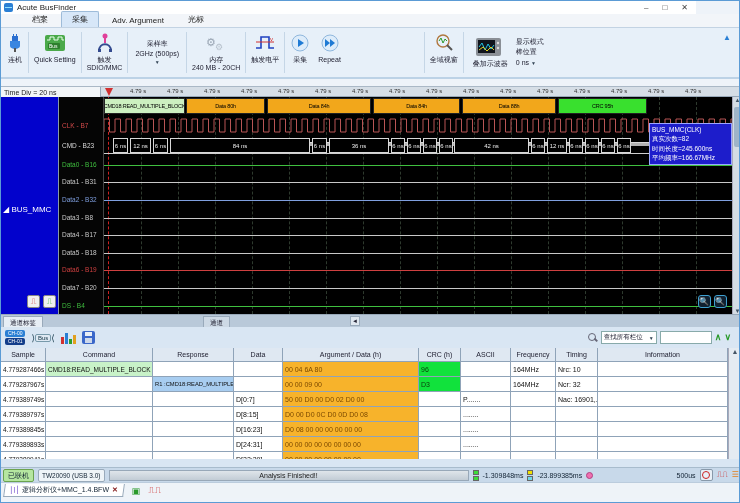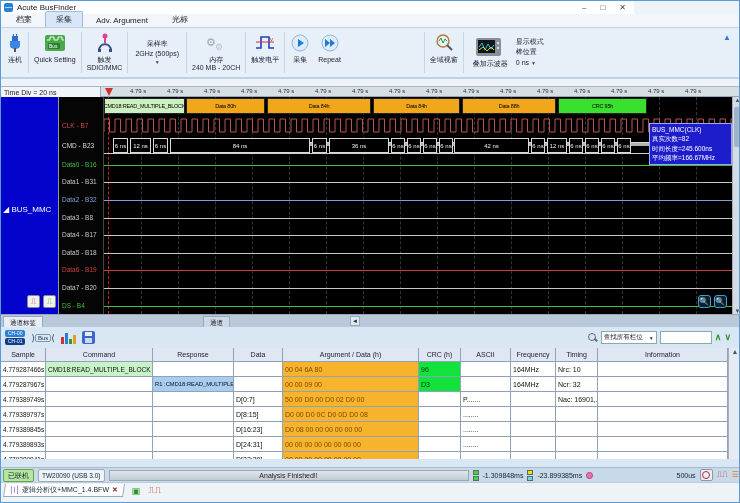--- a/index.html
+++ b/index.html
@@ -1,24 +1,24 @@
 <!DOCTYPE html>
 <html><head>
 <meta charset="utf-8">
 <style>
   html,body{margin:0;padding:0;background:#9aa7b4;}
   *{box-sizing:border-box;font-family:"Liberation Sans",sans-serif;}
   #app{position:relative;width:740px;height:503px;background:#eef3f9;border:1px solid #5b9bd5;overflow:hidden;}
   
-  #titlebar{position:absolute;left:0;top:0;width:633px;height:13px;background:#ffffff;display:flex;align-items:center;font-size:8px;color:#222;}
+  #titlebar{position:absolute;left:0;top:0;width:695px;height:13px;background:#ffffff;display:flex;align-items:center;font-size:8px;color:#222;}
   #titleicon{width:9px;height:9px;margin:0 4px 0 3px;background:#2a7fd4;border-radius:2px;position:relative;}
   #titleicon::after{content:"";position:absolute;left:1px;top:4px;width:7px;height:1px;background:#8fe0ff;}
   #wincontrols{margin-left:auto;display:flex;gap:14px;padding-right:8px;color:#444;font-size:8px;}
   
-  #menutabs{position:absolute;left:0;top:13px;width:740px;height:14px;background:#f2f5f9;border-bottom:1px solid #c3d3e3;display:flex;align-items:flex-end;padding-left:4px;gap:2px;}
+  #menutabs{position:absolute;left:0;top:13px;width:740px;height:14px;background:#f2f5f9;border-bottom:1px solid #c3d3e3;display:flex;align-items:flex-end;padding-left:20px;gap:2px;}
   .mtab{font-size:8px;padding:2px 10px;color:#222;border:1px solid transparent;border-bottom:none;}
   .mtab.active{background:#d7e7f8;border-color:#9ebcd9;border-radius:2px 2px 0 0;}
   
   #ribbon{position:absolute;left:0;top:27px;width:740px;height:51px;background:#e7f0f9;border-bottom:2px solid #bcd2e6;display:flex;align-items:stretch;padding:2px 2px;}
   .rsep{width:1px;background:#c5d6e6;margin:2px 1px;}
   .rbtn{display:flex;flex-direction:column;align-items:center;justify-content:flex-start;padding:2px 4px;font-size:7px;color:#223;text-align:center;line-height:1.25;}
   .rbtn .ric{height:22px;display:flex;align-items:center;justify-content:center;margin-bottom:2px;}
   .rgroup{display:flex;flex-direction:column;align-items:center;justify-content:center;font-size:7px;color:#223;padding:2px 6px;line-height:1.4;}
   #scopewrap{display:flex;align-items:center;gap:4px;padding:2px 4px;}
   #scopelabels{display:flex;flex-direction:column;font-size:7px;color:#223;line-height:1.5;}

